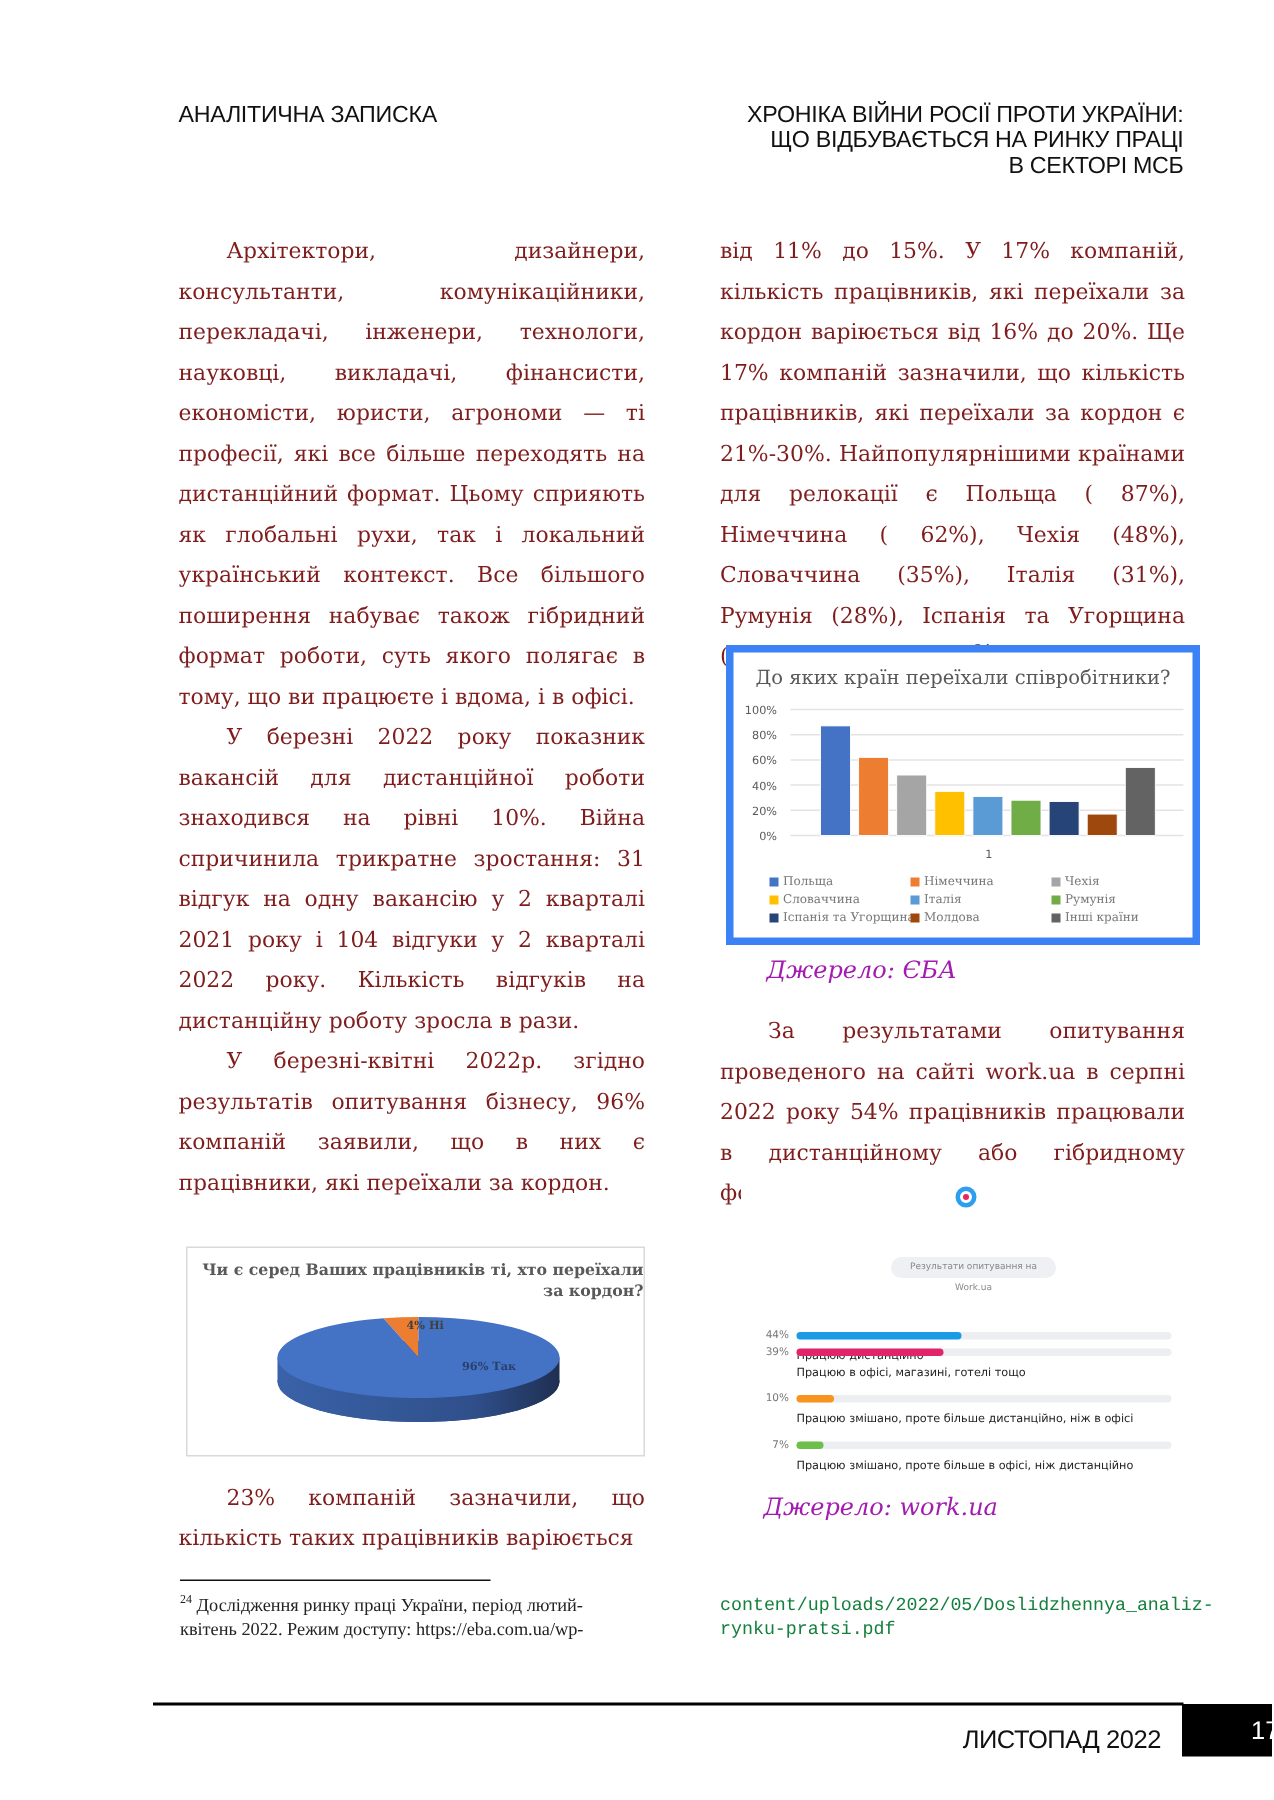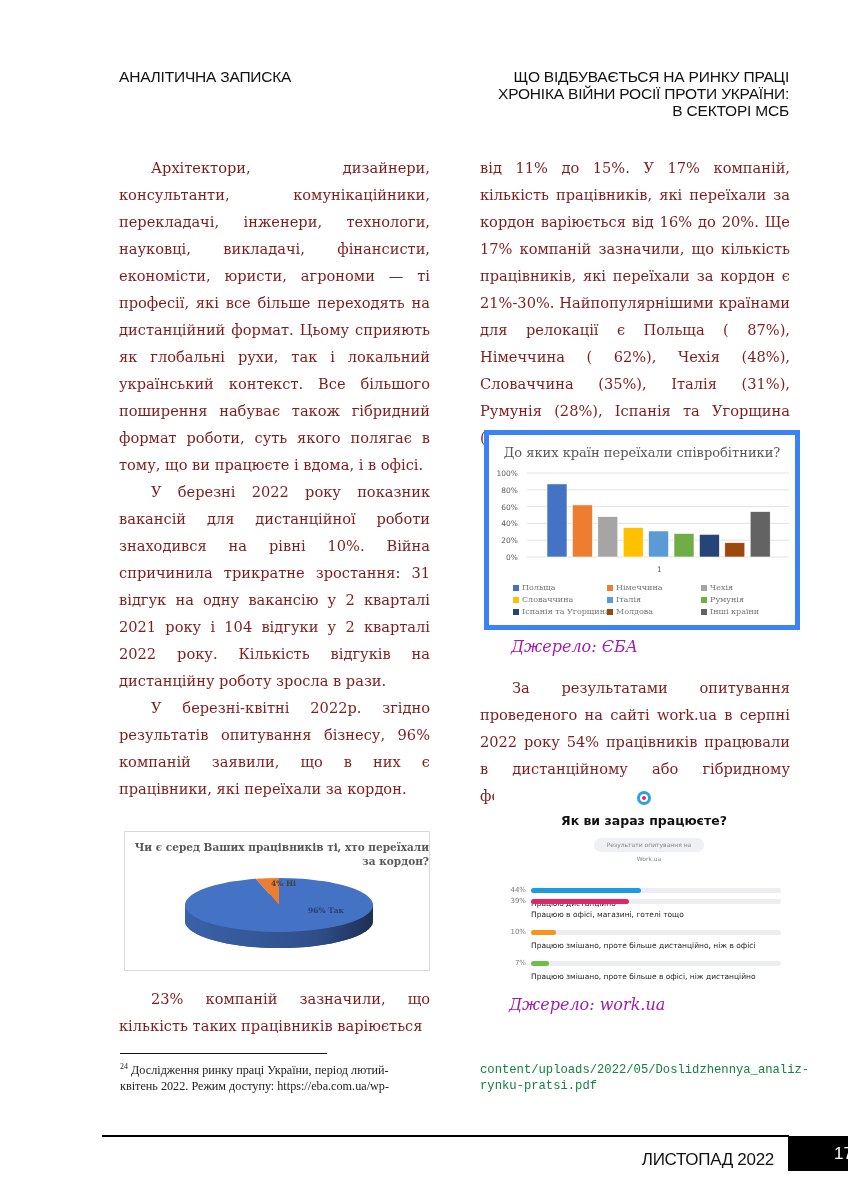--- a/index.html
+++ b/index.html
@@ -54,22 +54,22 @@
   
   .footer-rule { position: absolute; left: 102px; top: 1135px; width: 687px; height: 2px; background: #000; }
   .footer-text { position: absolute; left: 560px; top: 1150px; width: 214px; text-align: right; font-family: Liberation Sans, sans-serif; font-size: 17px; color: #111; letter-spacing: -0.3px; }
   .page-num { position: absolute; left: 788px; top: 1136px; width: 60px; height: 35px; background: #000; color: #fff; font-family: "Liberation Sans", sans-serif; font-size: 17px; text-align: center; line-height: 35px; padding-left: 46px; }
 </style>
 </head>
 <body>
 
 <div class="hdr-left">АНАЛІТИЧНА ЗАПИСКА</div>
 <div class="hdr-right">
+  <div>ХРОНІКА ВІЙНИ РОСІЇ ПРОТИ УКРАЇНИ:</div>
   <div>ЩО ВІДБУВАЄТЬСЯ НА РИНКУ ПРАЦІ</div>
-  <div>ХРОНІКА ВІЙНИ РОСІЇ ПРОТИ УКРАЇНИ:</div>
   <div>В СЕКТОРІ МСБ</div>
 </div>
 
 <div class="col col-left">
   <p class="para">Архітектори, дизайнери, консультанти, комунікаційники, перекладачі, інженери, технологи, науковці, викладачі, фінансисти, економісти, юристи, агрономи — ті професії, які все більше переходять на дистанційний формат. Цьому сприяють як глобальні рухи, так і локальний український контекст. Все більшого поширення набуває також гібридний формат роботи, суть якого полягає в тому, що ви працюєте і вдома, і в офісі.</p>
   <p class="para">У березні 2022 року показник вакансій для дистанційної роботи знаходився на рівні 10%. Війна спричинила трикратне зростання: 31 відгук на одну вакансію у 2 кварталі 2021 року і 104 відгуки у 2 кварталі 2022 року. Кількість відгуків на дистанційну роботу зросла в рази.</p>
   <p class="para">У березні-квітні 2022р. згідно результатів опитування бізнесу, 96% компаній заявили, що в них є працівники, які переїхали за кордон.</p>
 </div>
 
 <div class="pie-box">
@@ -167,21 +167,20 @@
     </div>
 </div>
 <div class="source src1">Джерело: ЄБА</div>
 
 <div class="col col-right" style="top: 674px;">
   <p class="para">За результатами опитування проведеного на сайті work.ua в серпні 2022 року 54% працівників працювали в дистанційному або гібридному форматі</p>
 </div>
 
 <div class="poll">
   <div class="poll-logo"></div>
-  <div class="poll-title">Як ви зараз працюєте?</div>
   <div class="poll-badge">Результати опитування на Work.ua</div>
   <div id="poll-rows">
       <div class="poll-row" style="top: 83px; margin-top: 20px;">
         <div class="poll-pct">44%</div>
         <div class="poll-track">
           <div class="poll-fill" style="width: 44%; background: rgb(26, 155, 230);"></div>
         </div>
         <div class="poll-label">Працюю дистанційно</div>
       </div>
       <div class="poll-row" style="top: 114px;">

